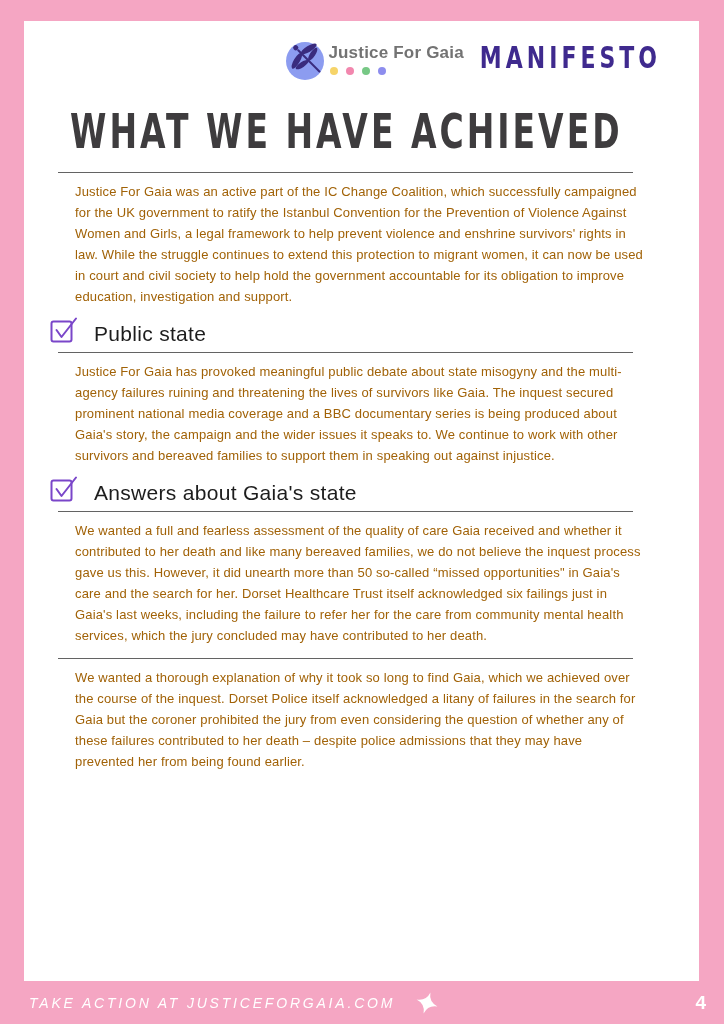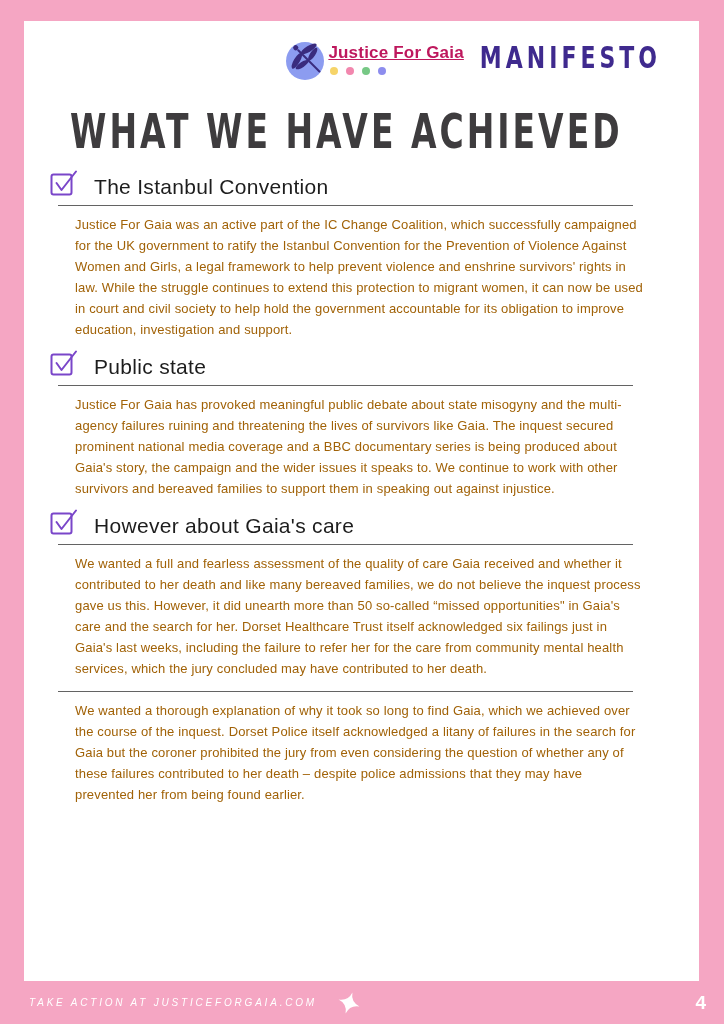--- a/index.html
+++ b/index.html
@@ -23,21 +23,21 @@
   .logo { display: flex; align-items: center; }
   .logo-mark { position: relative; width: 46px; height: 50px; flex: 0 0 auto; }
   .logo-circle {
     position: absolute; left: 2px; top: 8px;
     width: 38px; height: 38px; border-radius: 50%;
     background: #8c9cf0;
   }
   .logo-dragonfly { position: absolute; left: -1px; top: 0; }
   .brand { display: flex; flex-direction: column; margin-left: -2px; }
   .brand-name {
-    color: #be185d; font-weight: bold; font-size: 17px; letter-spacing: 0.2px; text-decoration: underline;
+    color: #737373; font-weight: bold; font-size: 17px; letter-spacing: 0.2px;
   }
   .brand-dots { display: flex; gap: 8px; margin-top: 4px; margin-left: 2px; }
   .brand-dot { width: 8px; height: 8px; border-radius: 50%; background: #ccc; }
   .wordmark {
     color: #3f2a8e; font-weight: 800;
     font-family: "DejaVu Sans", sans-serif;
     font-size: 22px; letter-spacing: 4px;
     line-height: 50px;
     margin-left: 16px;
     transform: scaleY(1.35);
@@ -78,21 +78,21 @@
   }
   
   .footer {
     position: absolute; left: 0; bottom: 0;
     width: 724px; height: 43px;
     display: flex; align-items: center;
     color: #ffffff;
   }
   .footer-cta {
     margin-left: 29px;
-    font-style: italic; font-size: 10px; letter-spacing: 2.8px;
+    font-style: italic; font-size: 14px; letter-spacing: 2.8px;
     white-space: nowrap;
   }
   .sparkle-icon { margin-left: 20px; display: flex; }
   .footer-page-number {
     margin-left: auto; margin-right: 18px;
     font-size: 19px; font-weight: bold;
   }
 </style>
 </head>
 <body>
@@ -125,29 +125,20 @@
           <span class="brand-dot" style="background: rgb(141, 141, 238);"></span>
         </div>
       </div>
       <span class="wordmark">MANIFESTO</span>
     </div>
   </div>
 
   <div class="page-title">WHAT WE HAVE ACHIEVED</div>
 
   <div class="section">
-    <div class="section-heading-row">
-      <span class="checkbox-icon">
-        <svg width="28" height="28" viewBox="0 0 28 28" fill="none">
-          <rect x="1.5" y="5.5" width="20" height="20" rx="2" stroke="#7a46c9" stroke-width="2"></rect>
-          <path d="M6.5 14 L11.5 21 L26 2.5" stroke="#7a46c9" stroke-width="2" stroke-linecap="round" stroke-linejoin="round"></path>
-        </svg>
-      </span>
-      <span class="section-heading">The Istanbul Convention</span>
-    </div>
     <hr class="section-divider">
     <p class="section-body">Justice For Gaia was an active part of the IC Change Coalition, which successfully campaigned for the UK government to ratify the Istanbul Convention for the Prevention of Violence Against Women and Girls, a legal framework to help prevent violence and enshrine survivors' rights in law. While the struggle continues to extend this protection to migrant women, it can now be used in court and civil society to help hold the government accountable for its obligation to improve education, investigation and support.</p>
   </div>
 
   <div class="section">
     <div class="section-heading-row">
       <span class="checkbox-icon">
         <svg width="28" height="28" viewBox="0 0 28 28" fill="none">
           <rect x="1.5" y="5.5" width="20" height="20" rx="2" stroke="#7a46c9" stroke-width="2"></rect>
           <path d="M6.5 14 L11.5 21 L26 2.5" stroke="#7a46c9" stroke-width="2" stroke-linecap="round" stroke-linejoin="round"></path>
@@ -160,21 +151,21 @@
   </div>
 
   <div class="section">
     <div class="section-heading-row">
       <span class="checkbox-icon">
         <svg width="28" height="28" viewBox="0 0 28 28" fill="none">
           <rect x="1.5" y="5.5" width="20" height="20" rx="2" stroke="#7a46c9" stroke-width="2"></rect>
           <path d="M6.5 14 L11.5 21 L26 2.5" stroke="#7a46c9" stroke-width="2" stroke-linecap="round" stroke-linejoin="round"></path>
         </svg>
       </span>
-      <span class="section-heading">However about Gaia's care</span>
+      <span class="section-heading">Answers about Gaia's state</span>
     </div>
     <hr class="section-divider">
     <p class="section-body">We wanted a full and fearless assessment of the quality of care Gaia received and whether it contributed to her death and like many bereaved families, we do not believe the inquest process gave us this. However, it did unearth more than 50 so-called “missed opportunities" in Gaia's care and the search for her. Dorset Healthcare Trust itself acknowledged six failings just in Gaia's last weeks, including the failure to refer her for the care from community mental health services, which the jury concluded may have contributed to her death.</p>
   </div>
 
   <div class="section">
     <hr class="section-divider">
     <p class="section-body">We wanted a thorough explanation of why it took so long to find Gaia, which we achieved over the course of the inquest. Dorset Police itself acknowledged a litany of failures in the search for Gaia but the coroner prohibited the jury from even considering the question of whether any of these failures contributed to her death – despite police admissions that they may have prevented her from being found earlier.</p>
   </div>
 

